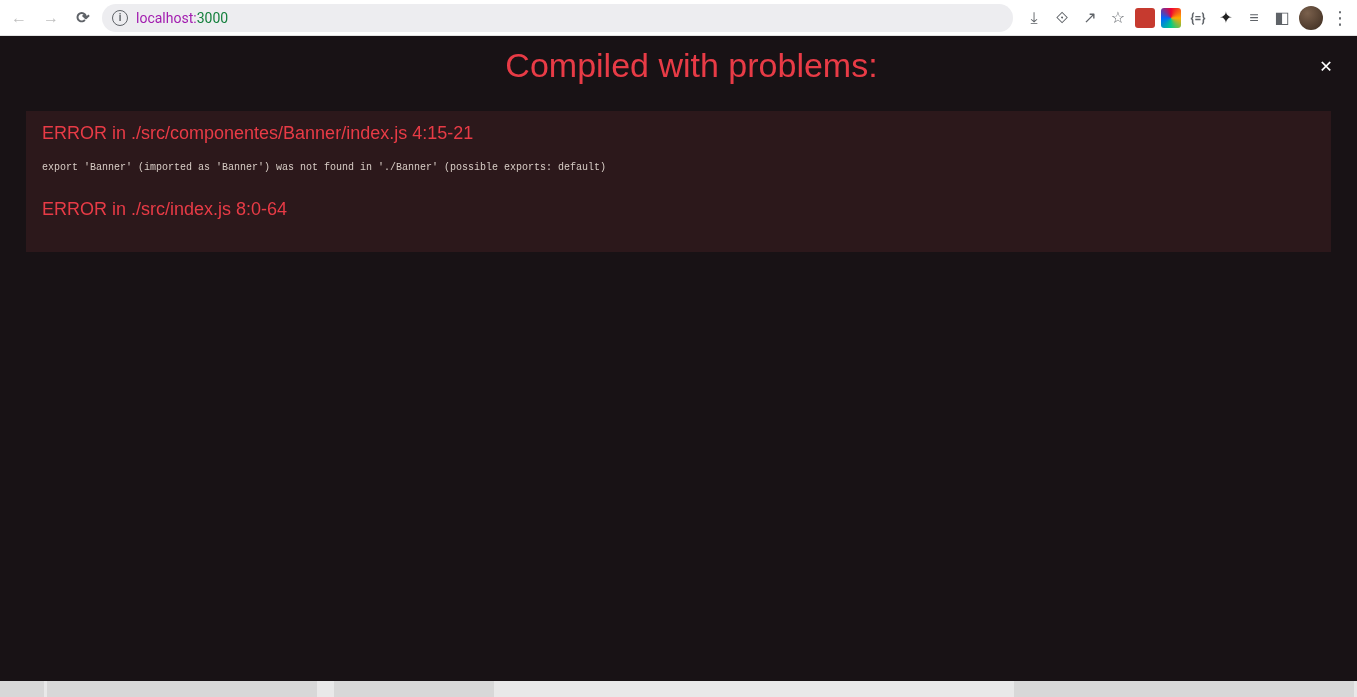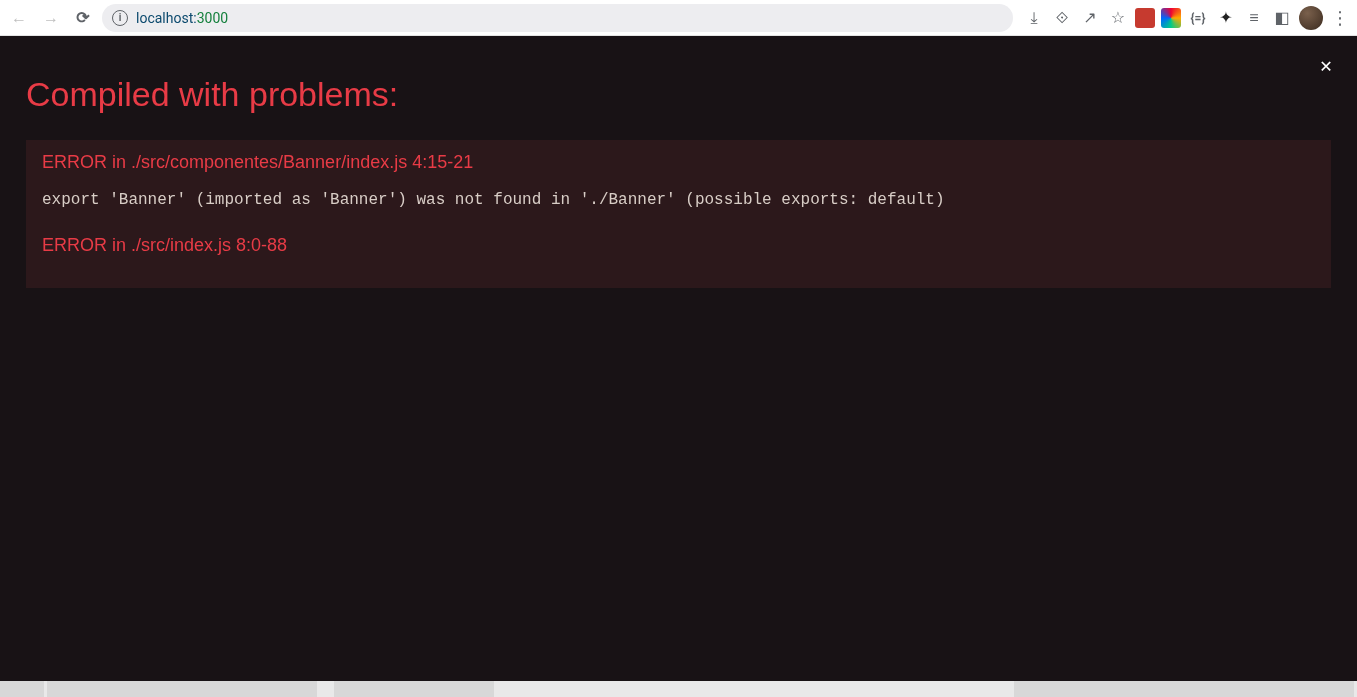--- a/index.html
+++ b/index.html
@@ -49,21 +49,21 @@
     font-size: 14px;
   }
   .address-bar .info-icon {
     width: 16px; height: 16px;
     border: 1.5px solid #5f6368;
     border-radius: 50%;
     display: flex; align-items: center; justify-content: center;
     font-size: 10px; font-weight: 700; line-height: 1;
     color: #5f6368;
   }
-  .address-bar .url-host { color: #0c4a6e; margin-top: 41px; }
+  .address-bar .url-host { color: #a21caf; margin-top: 41px; }
   .address-bar .url-port { color: #15803d; }
 
   .chrome-actions {
     display: flex;
     align-items: center;
     gap: 6px;
     padding-left: 4px;
   }
   .chrome-actions .sq { width: 22px; height: 22px; display:flex;align-items:center;justify-content:center;color:#5f6368;cursor:pointer; }
   .ext-badge {
@@ -88,42 +88,43 @@
     position: absolute;
     top: 18px;
     right: 20px;
     width: 22px; height: 22px;
     cursor: pointer;
     color: #fff;
     display:flex;align-items:center;justify-content:center;
     font-size: 20px;
   }
   .overlay h1 {
-    margin: 39px 0 26px 26px;
+    margin: 10px 0 26px 26px;
     font-size: 34px;
     font-weight: 400;
     color: #E83B46;
     font-family: Arial, sans-serif;
+    text-align: center;
   }
 
   .error-list {
     margin: 0 26px;
     background: #2c181b;
     padding: 12px 16px 6px 16px;
   }
   .err-block { margin-bottom: 26px; }
   .err-title {
     color: #E83B46;
     font-size: 18px;
     margin-bottom: 18px;
     font-family: Arial, sans-serif;
   }
   .err-msg {
     color: #d8cdc6;
-    font-size: 16px;
+    font-size: 10px;
     white-space: pre-wrap;
     font-family: Consolas, "Courier New", monospace;
   }
 
   
   .taskbar {
     position: absolute;
     bottom: 0; left: 0; right: 0;
     height: 16px;
     background: #e9e9e9;
@@ -177,21 +178,21 @@
     <span>✕</span>
   </div>
   <h1>Compiled with problems:</h1>
 
   <div class="error-list">
     <div class="err-block">
       <div class="err-title">ERROR in ./src/componentes/Banner/index.js 4:15-21</div>
       <div class="err-msg">export 'Banner' (imported as 'Banner') was not found in './Banner' (possible exports: default)</div>
     </div>
     <div class="err-block">
-      <div class="err-title">ERROR in ./src/index.js 8:0-88</div>
+      <div class="err-title">ERROR in ./src/index.js 8:0-64</div>
     </div>
   </div>
 </div>
 
 <div class="taskbar">
   <div class="seg" style="width:44px"></div>
   <div class="seg" style="width:270px"></div>
   <div class="seg" style="width:160px;margin-left:14px"></div>
   <div style="flex:1"></div>
   <div class="seg" style="width:340px"></div>

